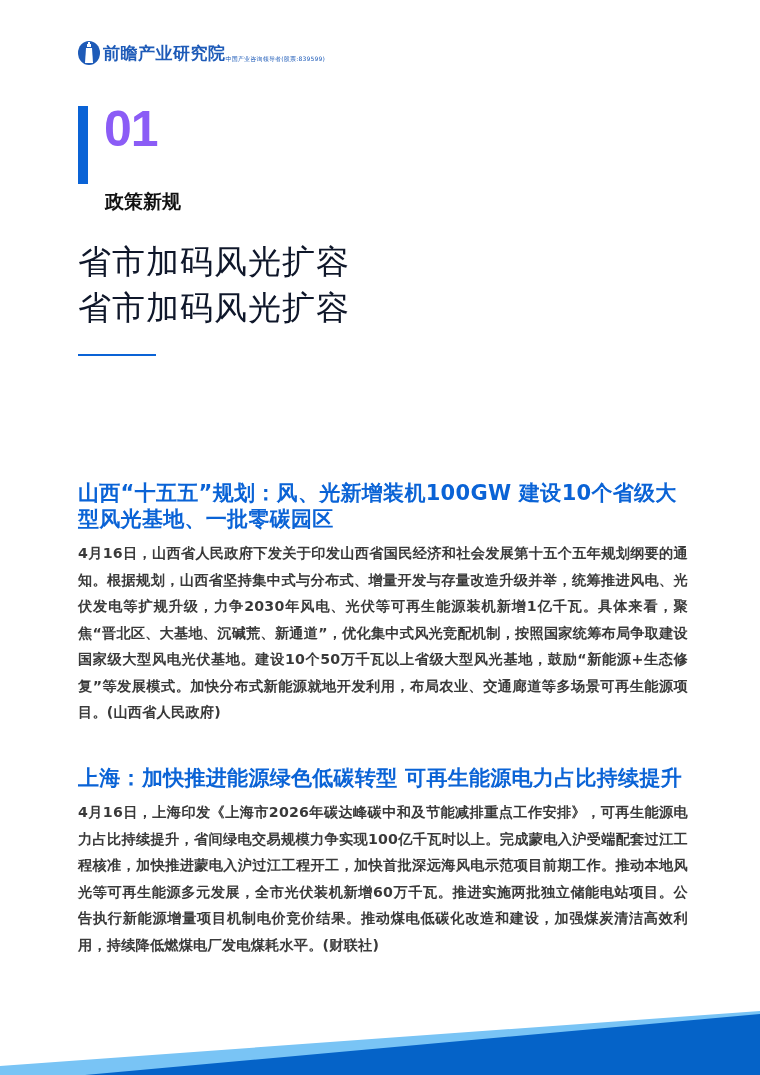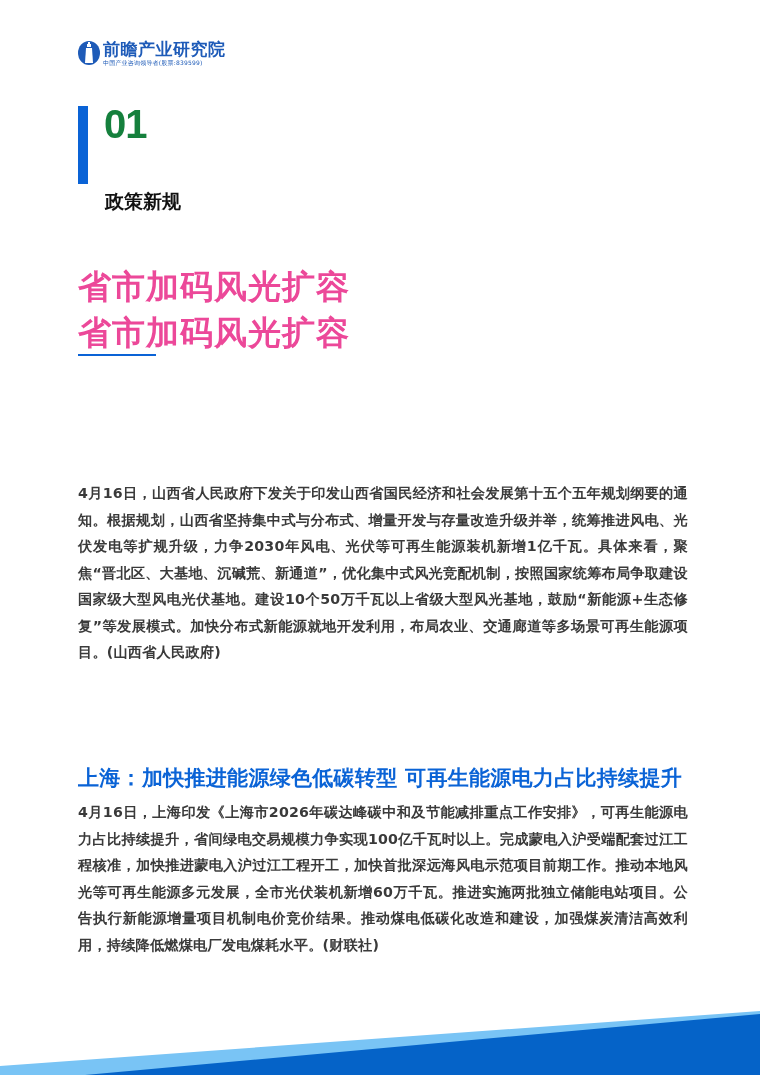--- a/index.html
+++ b/index.html
@@ -24,22 +24,23 @@
       align-items: center;
       gap: 3px;
     }
     .logo-mark {
       width: 22px;
       height: 26px;
       position: relative;
     }
     .logo-text-wrap {
       display: flex;
-      flex-direction: column;
+      flex-direction: row;
       line-height: 1;
+      align-items: flex-end;
     }
     .logo-name {
       font-size: 17px;
       font-weight: bold;
       color: #1e5bb8;
       letter-spacing: 0.5px;
     }
     .logo-sub {
       font-size: 6px;
       color: #1e5bb8;
@@ -54,44 +55,44 @@
       top: 106px;
       width: 10px;
       height: 78px;
       background: #0a63d6;
     }
     .section-number {
       position: absolute;
       left: 104px;
       top: 104px;
       font-family: "Liberation Sans", "DejaVu Sans", sans-serif;
-      font-size: 40px;
+      font-size: 50px;
       font-weight: bold;
-      color: #15803d;
+      color: #8b5cf6;
       line-height: 1;
       letter-spacing: -1px;
     }
     .section-label {
       position: absolute;
       left: 105px;
       top: 162px;
       font-size: 19px;
       font-weight: bold;
       color: #111111;
       line-height: 1;
       margin-top: 30px;
     }
     
     .main-title {
       position: absolute;
       left: 78px;
-      top: 264px;
+      top: 239px;
       font-size: 33px;
-      font-weight: bold;
-      color: #ec4899;
+      font-weight: normal;
+      color: #0f172a;
       line-height: 46px;
       letter-spacing: 1px;
     }
     .title-divider {
       position: absolute;
       left: 78px;
       top: 354px;
       width: 78px;
       height: 2px;
       background: #0a63d6;
@@ -153,20 +154,21 @@
 <div class="section-number">01</div>
 <div class="section-label">政策新规</div>
 
 <div class="main-title">
   <div>省市加码风光扩容</div>
   <div>省市加码风光扩容</div>
 </div>
 <div class="title-divider"></div>
 
 <div class="article article-1">
+  <h2 class="article-title">山西“十五五”规划：风、光新增装机100GW 建设10个省级大型风光基地、一批零碳园区</h2>
   <p class="article-body">4月16日，山西省人民政府下发关于印发山西省国民经济和社会发展第十五个五年规划纲要的通知。根据规划，山西省坚持集中式与分布式、增量开发与存量改造升级并举，统筹推进风电、光伏发电等扩规升级，力争2030年风电、光伏等可再生能源装机新增1亿千瓦。具体来看，聚焦“晋北区、大基地、沉碱荒、新通道”，优化集中式风光竞配机制，按照国家统筹布局争取建设国家级大型风电光伏基地。建设10个50万千瓦以上省级大型风光基地，鼓励“新能源+生态修复”等发展模式。加快分布式新能源就地开发利用，布局农业、交通廊道等多场景可再生能源项目。(山西省人民政府)</p>
 </div>
 
 <div class="article article-2">
   <h2 class="article-title">上海：加快推进能源绿色低碳转型 可再生能源电力占比持续提升</h2>
   <p class="article-body">4月16日，上海印发《上海市2026年碳达峰碳中和及节能减排重点工作安排》，可再生能源电力占比持续提升，省间绿电交易规模力争实现100亿千瓦时以上。完成蒙电入沪受端配套过江工程核准，加快推进蒙电入沪过江工程开工，加快首批深远海风电示范项目前期工作。推动本地风光等可再生能源多元发展，全市光伏装机新增60万千瓦。推进实施两批独立储能电站项目。公告执行新能源增量项目机制电价竞价结果。推动煤电低碳化改造和建设，加强煤炭清洁高效利用，持续降低燃煤电厂发电煤耗水平。(财联社)</p>
 </div>
 
 <div class="bottom-deco">
   <svg width="760" height="85" viewBox="0 0 760 85">

